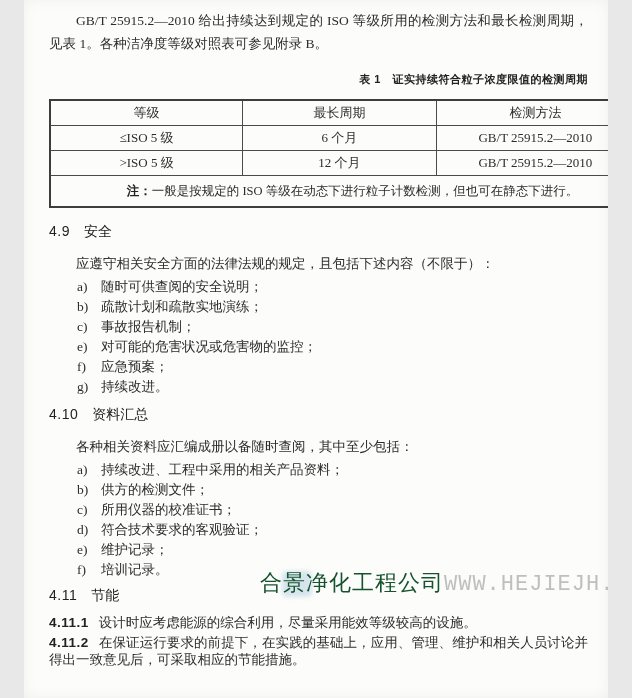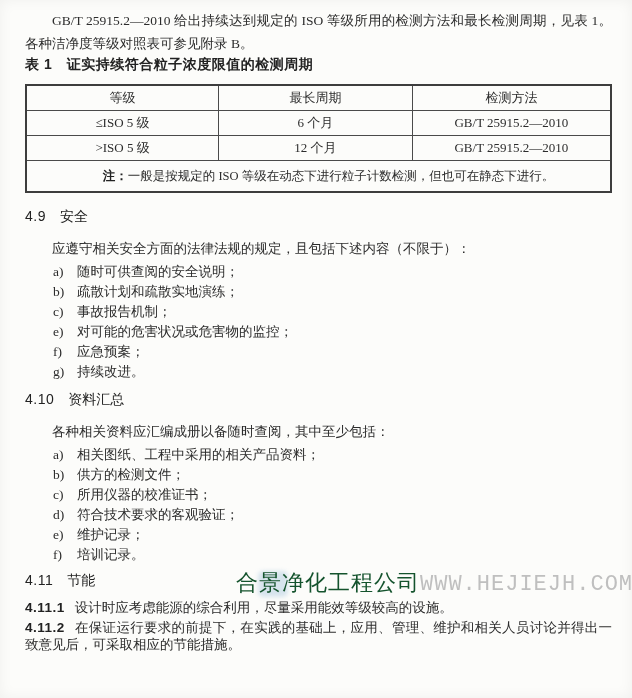--- a/index.html
+++ b/index.html
@@ -1,39 +1,40 @@
 <!DOCTYPE html>
 <html><head>
 <meta charset="utf-8">
 <style>
   html,body { margin:0; padding:0; background:#e8e8e8; }
   .page {
     position:relative;
-    width:632px; height:698px;
+    width:584px; height:698px;
     margin:0 auto;
     background:#fcfcfa;
     box-shadow: inset 0 0 14px rgba(0,0,0,0.05);
     font-family:"Liberation Serif","DejaVu Serif",serif;
     color:#2c2c2c;
     overflow:hidden;
     box-sizing:border-box;
   }
   .content { padding:0 20px 0 25px; position:relative; z-index:1; }
   .bold-sans { font-family:"Liberation Sans","DejaVu Sans",sans-serif; font-weight:bold; color:#222; }
 
   p.body-para {
     margin:0; font-size:13.5px; line-height:23px;
     text-align:justify; color:#2c2c2c;
   }
   p.indent { text-indent:2em; }
   .intro-para { padding-top:9px; }
 
   .table-title {
-    text-align:left;
-    font-size:14px; line-height:18px;
+    margin-top:15px;
+    text-align:right;
+    font-size:11px; line-height:18px;
     letter-spacing:0.5px;
   }
 
   table.std-table {
     margin-top:11px;
     width:587px;
     border-collapse:collapse;
     border:2px solid #3d3d3d;
     font-size:13px;
   }
@@ -166,21 +167,21 @@
       <div class="list-item"><span class="item-label">g)</span><span>持续改进。</span></div>
     </div>
 
     <h4 class="section-heading h-410">
       <span class="sec-num">4.10</span><span>资料汇总</span>
     </h4>
 
     <p class="body-para indent section-intro">各种相关资料应汇编成册以备随时查阅，其中至少包括：</p>
 
     <div class="list">
-      <div class="list-item"><span class="item-label">a)</span><span>相关图纸、工程中采用的相关产品资料；</span></div>
+      <div class="list-item"><span class="item-label">a)</span><span>持续改进、工程中采用的相关产品资料；</span></div>
       <div class="list-item"><span class="item-label">b)</span><span>供方的检测文件；</span></div>
       <div class="list-item"><span class="item-label">c)</span><span>所用仪器的校准证书；</span></div>
       <div class="list-item"><span class="item-label">d)</span><span>符合技术要求的客观验证；</span></div>
       <div class="list-item"><span class="item-label">e)</span><span>维护记录；</span></div>
       <div class="list-item"><span class="item-label">f)</span><span>培训记录。</span></div>
     </div>
 
     <h4 class="section-heading h-411">
       <span class="sec-num">4.11</span><span>节能</span>
     </h4>

